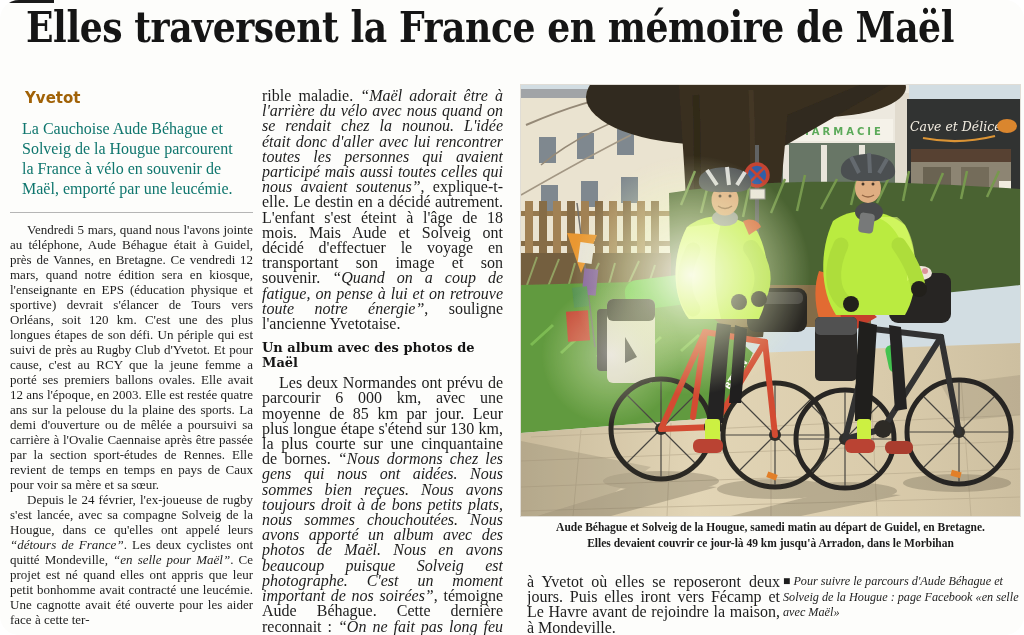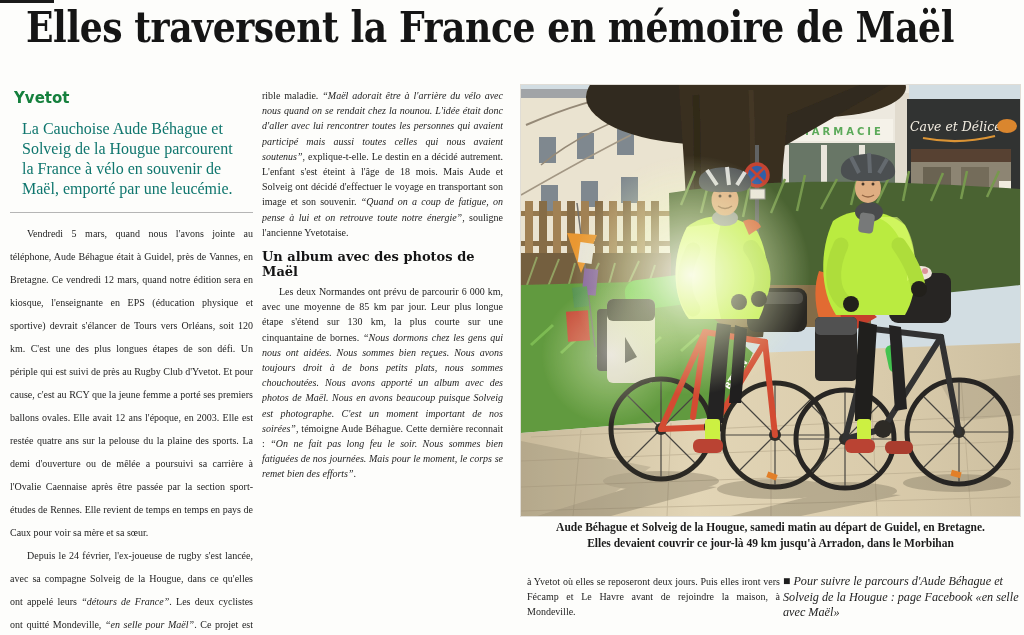--- a/index.html
+++ b/index.html
@@ -1,40 +1,40 @@
 <!DOCTYPE html>
 <html lang="fr"><head>
 <meta charset="utf-8">
 <style>
   html,body{margin:0;padding:0;background:#ffffff;}
   #page{position:relative;width:1024px;height:635px;background:#fdfdfb;overflow:hidden;
-        font-family:"Liberation Serif",serif;color:#1c1c1c;}
+        font-family:"Liberation Serif",serif;color:#1c1c1c;border-radius:19px;}
 
   
   .artifact{position:absolute;left:0;top:0;width:54px;height:3px;background:#1a1a1a;}
 
   
   .headline{position:absolute;left:26px;top:-2px;margin:0;white-space:nowrap;
             font-family:"DejaVu Serif",serif;font-weight:700;font-size:42px;line-height:60px;
             letter-spacing:-0.5px;color:#151515;transform:scaleX(0.86);transform-origin:left center;}
 
   
   .col{position:absolute;overflow:hidden;}
   #col1{left:10px;top:90px;width:243px;height:545px;}
   #col2{left:262px;top:88px;width:241px;height:547px;}
   #col3{left:527px;top:574px;width:253px;height:61px;}
   #col4{left:783px;top:574px;width:239px;height:61px;}
 
-  .kicker{margin:0 0 3px 4px;font-family:"DejaVu Sans",sans-serif;font-weight:700;
-          font-size:15px;line-height:17px;color:#15803d;}
+  .kicker{margin:0 0 3px 15px;font-family:"DejaVu Sans",sans-serif;font-weight:700;
+          font-size:15px;line-height:17px;color:#a16207;}
   .standfirst{margin:12px;font-size:16px;line-height:20px;color:#0f766e;}
   .rule{border:none;border-top:1px solid #b5b5b5;margin:13px 0 9px 0;}
 
-  .bt{margin:0;font-size:10px;line-height:23px;text-align:justify;color:#1d1d1d;}
-  #col2 .bt, #col3 .bt{font-size:10px;line-height:15.2px;}
+  .bt{margin:0;font-size:13px;line-height:15px;text-align:justify;color:#1d1d1d;}
+  #col2 .bt, #col3 .bt{font-size:16px;line-height:15.2px;}
   .indent{text-indent:17px;}
   .bt i{font-style:italic;}
 
   .subhead{margin:9px 0 5px 0;font-family:"DejaVu Serif",serif;font-weight:700;
            font-size:13px;line-height:15px;color:#141414;}
 
   .note{margin:0;font-size:12.2px;line-height:15.6px;color:#1d1d1d;}
   .note i{font-style:italic;}
 
   

